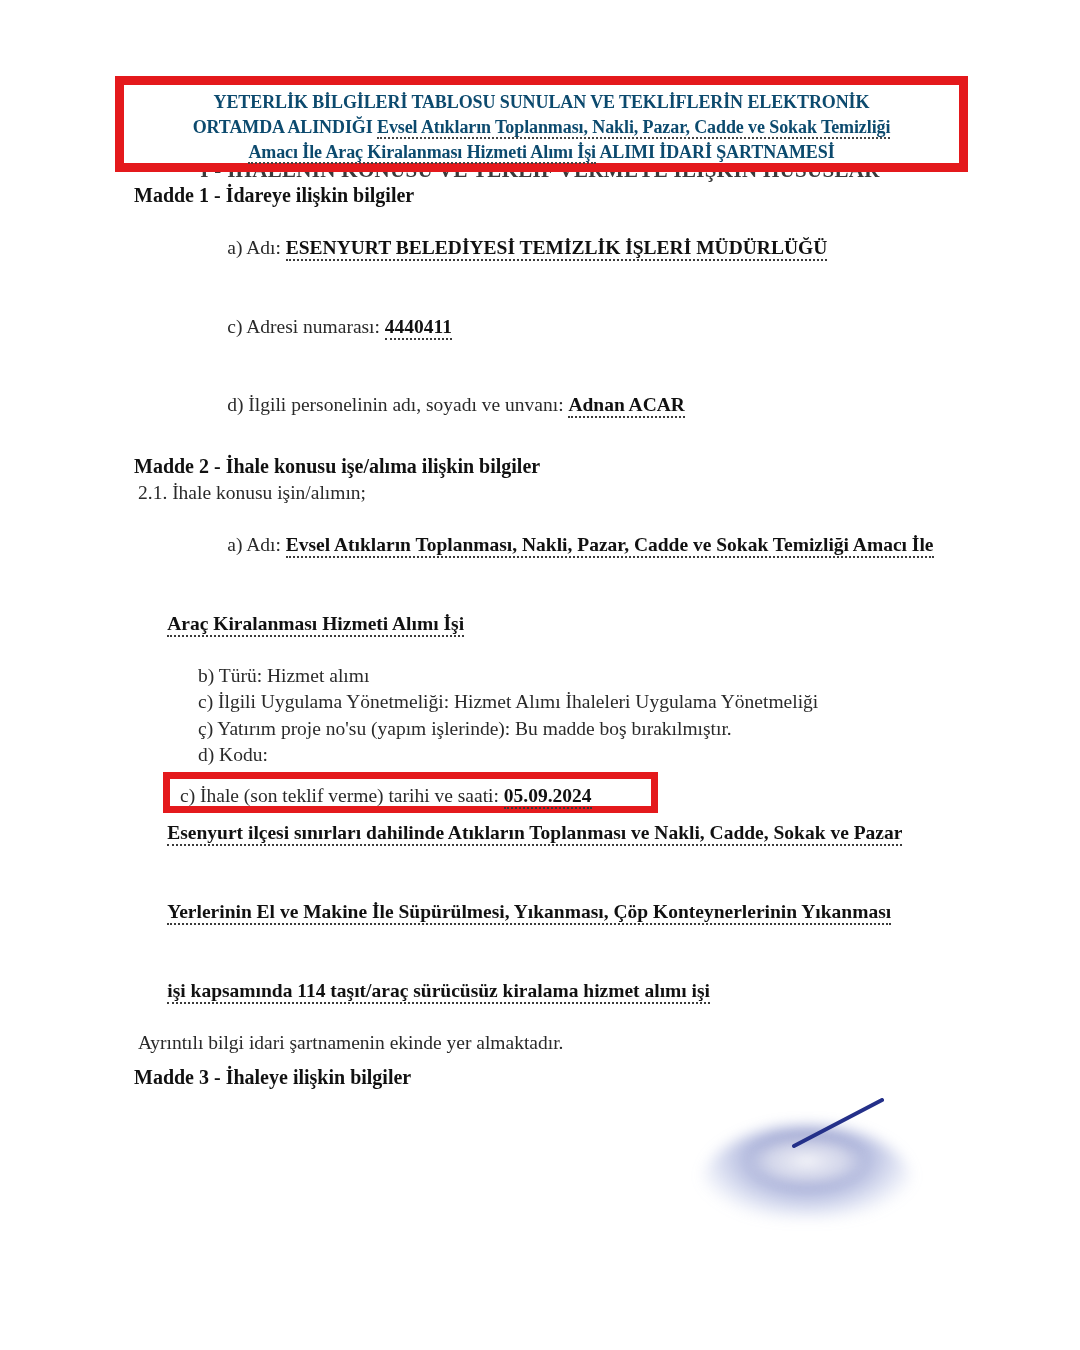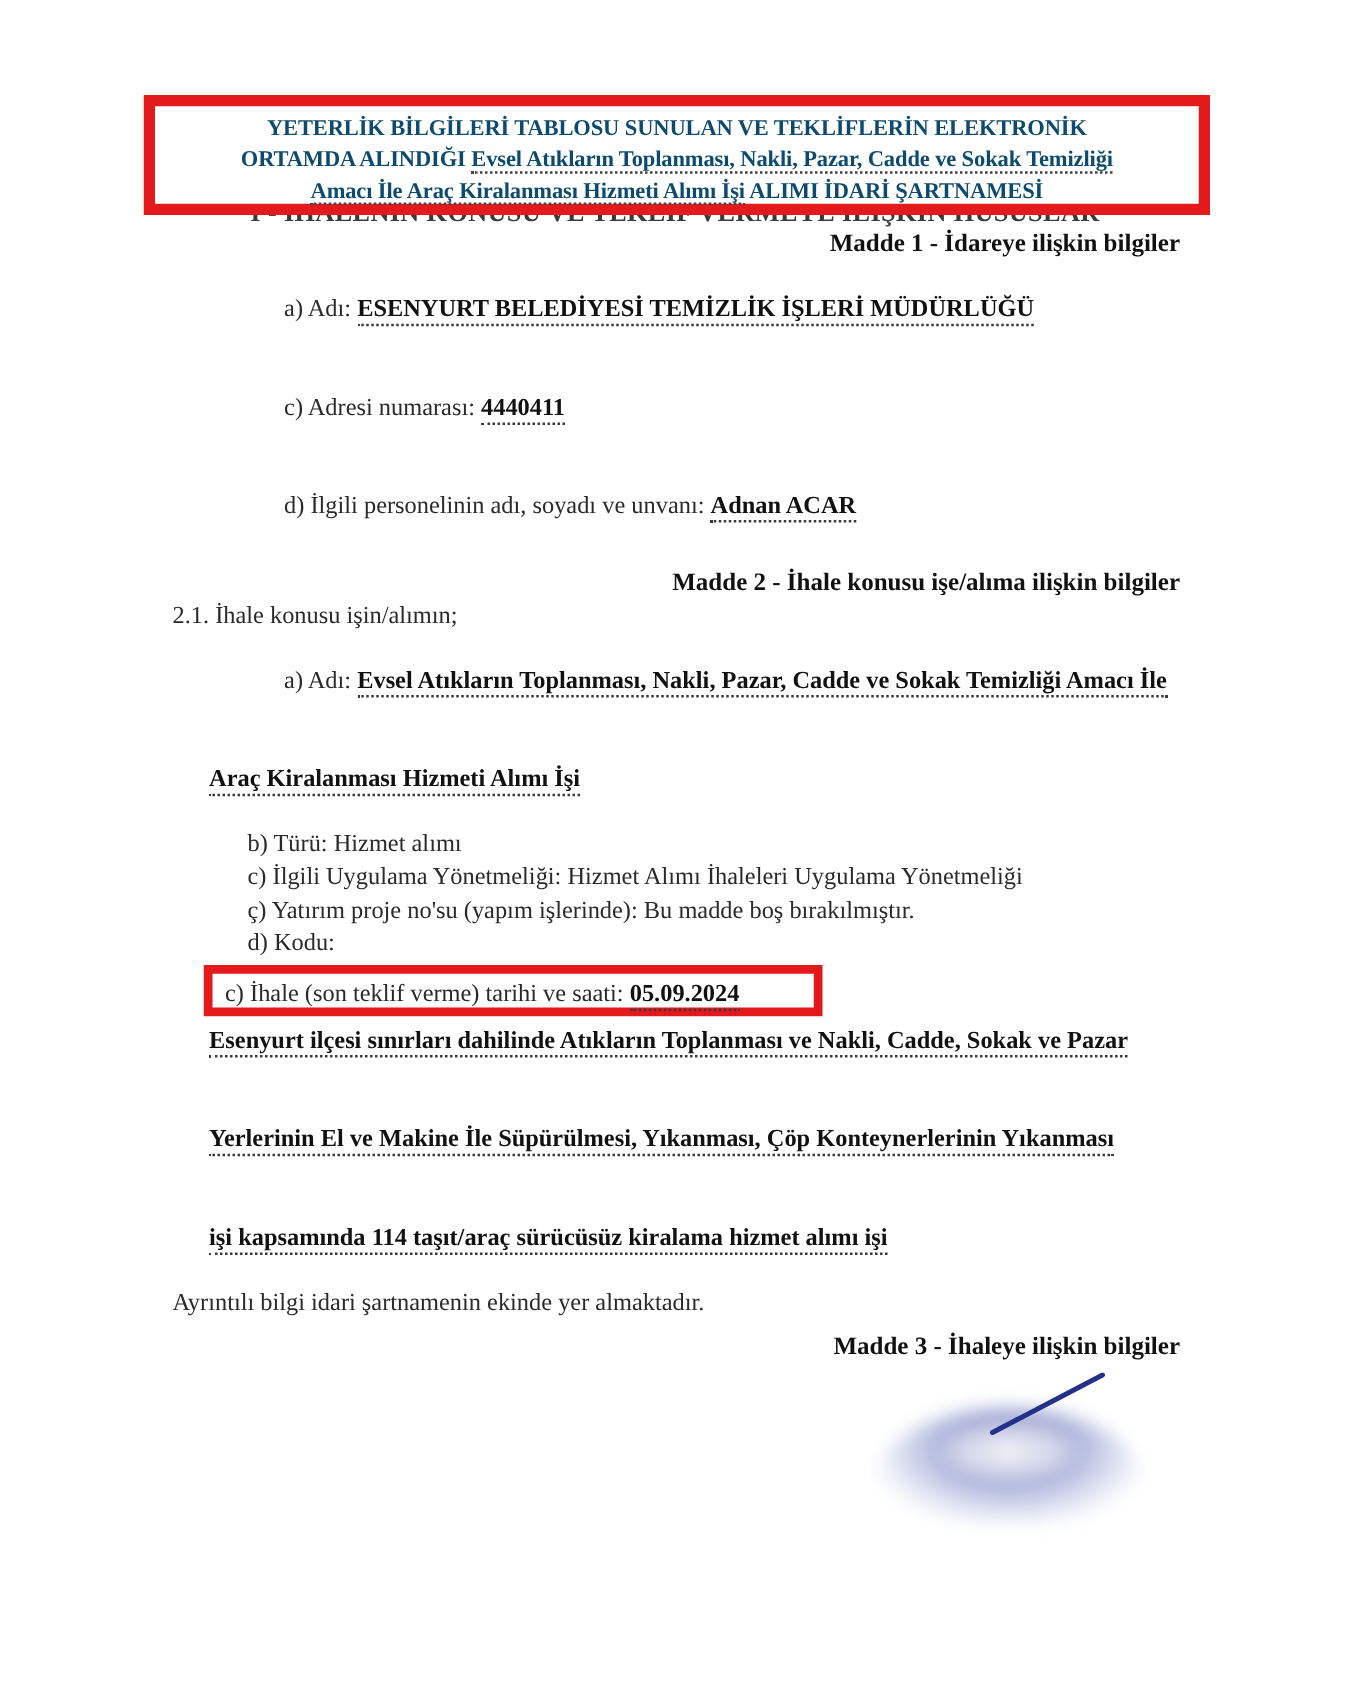--- a/index.html
+++ b/index.html
@@ -44,21 +44,20 @@
     color: #111;
   }
 
   
   .madde {
     font-size: 20px;
     font-weight: bold;
     color: #111;
     line-height: 27px;
     margin-left: -4px;
-    text-align: right;
   }
 
   
   .chapter-head {
     position: absolute;
     left: 0;
     top: 158px;
     width: 1080px;
     text-align: center;
     font-size: 21px;

